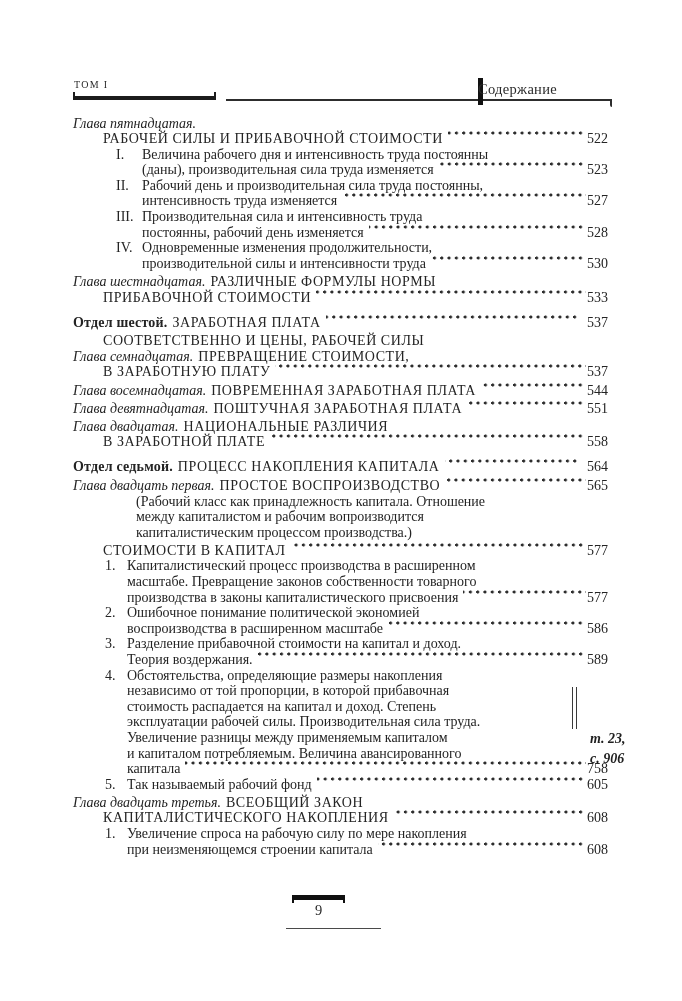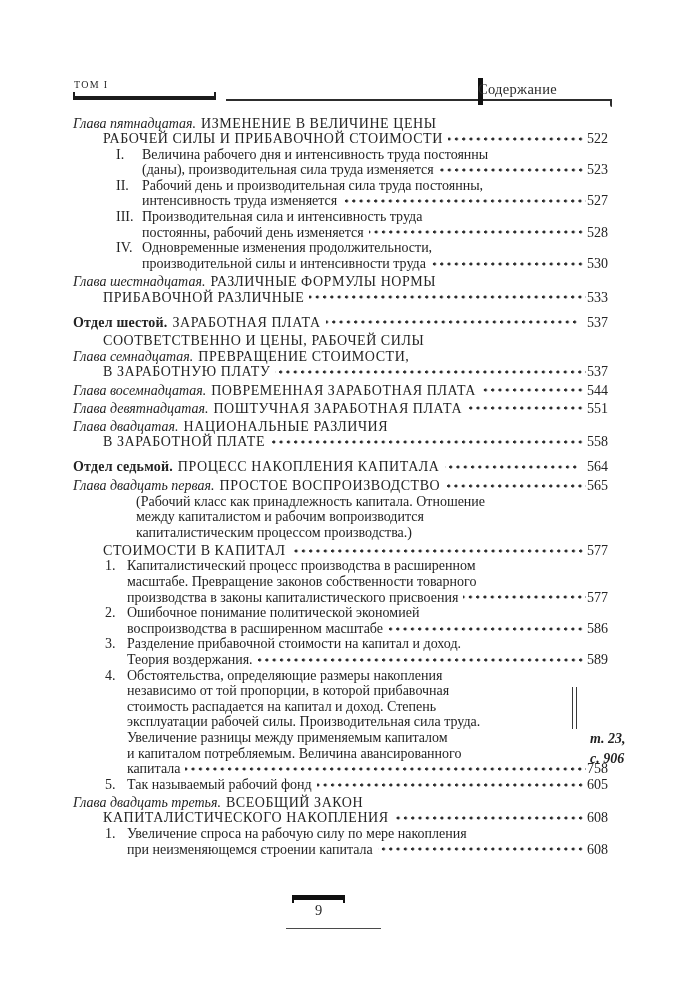--- a/index.html
+++ b/index.html
@@ -44,21 +44,21 @@
 
   
   .toc {
     position:absolute; left:73px; top:113px; width:535px;
     font-size:14px; line-height:15.6px; color:#242424;
   }
   .entry { margin:0; }
   .entry.chapter { margin-top:2.5px; }
   .entry.section { margin-top:9.5px; margin-bottom:3px; }
   .line {
-    position:relative; display:flex; align-items:center;
+    position:relative; display:flex; align-items:flex-start;
     white-space:nowrap;
   }
   .lead { margin-right:5px; flex:none; }
   .entry.chapter .lead { font-style:italic; }
   .entry.section .lead { font-weight:bold; letter-spacing:0.2px; }
   .entry.chapter .text, .entry.section .text { letter-spacing:0.55px; }
   .entry.chapter .line.cont .text { padding-left:30px; }
   .marker { position:absolute; }
   .entry.roman .marker { left:43px; }
   .entry.roman .text   { padding-left:69px; }
@@ -110,21 +110,20 @@
   <span class="h-vol">ТОМ I</span>
   <div class="h-vol-rule"></div>
   <div class="h-rule"></div>
   <div class="h-vbar"></div>
   <span class="h-section">Содержание</span>
 
   <main class="toc" id="toc">
       <div class="entry chapter">
         <div class="line first">
           <span class="lead">Глава пятнадцатая.</span>
-          <span class="text">ИЗМЕНЕНИЕ В ВЕЛИЧИНЕ ЦЕНЫ</span>
         </div>
         <div class="line cont">
           <span class="text">РАБОЧЕЙ СИЛЫ И ПРИБАВОЧНОЙ СТОИМОСТИ</span>
           <span class="leader"></span>
           <span class="page-ref">522</span>
         </div>
       </div>
       <div class="entry roman">
         <div class="line first">
           <span class="marker">I.</span>
@@ -168,21 +167,21 @@
           <span class="leader"></span>
           <span class="page-ref">530</span>
         </div>
       </div>
       <div class="entry chapter">
         <div class="line first">
           <span class="lead">Глава шестнадцатая.</span>
           <span class="text">РАЗЛИЧНЫЕ ФОРМУЛЫ НОРМЫ</span>
         </div>
         <div class="line cont">
-          <span class="text">ПРИБАВОЧНОЙ РАЗЛИЧНЫЕ</span>
+          <span class="text">ПРИБАВОЧНОЙ СТОИМОСТИ</span>
           <span class="leader"></span>
           <span class="page-ref">533</span>
         </div>
       </div>
       <div class="entry section">
         <div class="line first">
           <span class="lead">Отдел шестой.</span>
           <span class="text">ЗАРАБОТНАЯ ПЛАТА</span>
           <span class="leader"></span>
           <span class="page-ref">537</span>

